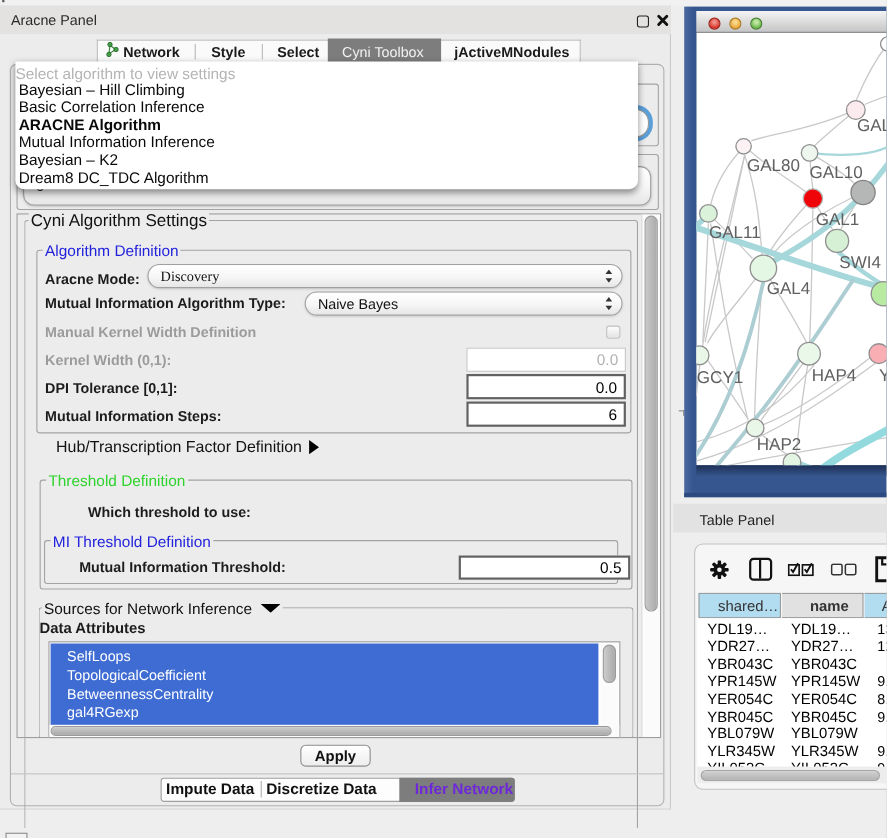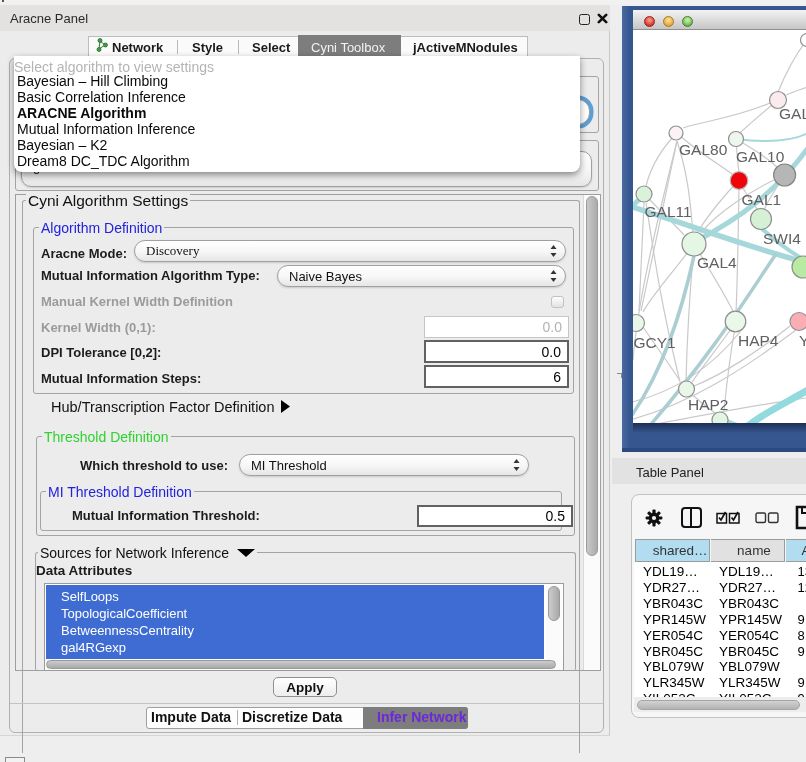--- a/index.html
+++ b/index.html
@@ -90,45 +90,38 @@
         <path d="M3.5 0 L6.5 4 L0.5 4 Z" fill="#333"></path>
         <path d="M3.5 12 L6.5 8 L0.5 8 Z" fill="#333"></path>
       </svg>
 </div>
 <div class="lbl lbl-dis" style="left:41px;top:294px;">Manual Kernel Width Definition</div>
 <div class="abs" style="left:551px;top:296px;width:13px;height:12px;border:1px solid #c2c2c2;border-radius:3px;background:linear-gradient(#fdfdfd,#e3e3e3);"></div>
 <div class="lbl lbl-dis" style="left:41px;top:320px;">Kernel Width (0,1):</div>
 <div class="field field-dis" style="left:424px;top:316px;width:145px;height:22px;">
       <span>0.0</span>
     </div>
-<div class="lbl" style="left:41px;top:345px;">DPI Tolerance [0,2]:</div>
+<div class="lbl" style="left:41px;top:345px;">DPI Tolerance [0,1]:</div>
 <div class="field" style="left:424px;top:340px;width:145px;height:23px;">
       <span>0.0</span>
     </div>
 <div class="lbl" style="left:41px;top:371px;">Mutual Information Steps:</div>
 <div class="field" style="left:424px;top:365px;width:145px;height:23px;">
       <span>6</span>
     </div>
 
 <div class="abs" style="left:51px;top:399px;font-size:14.5px;color:#111;">Hub/Transcription Factor Definition</div>
 <svg class="abs" style="left:280px;top:400px;" width="11" height="13" viewBox="0 0 11 13">
       <path d="M1 0 L10 6.5 L1 13 Z" fill="#000"></path>
     </svg>
 
 <div class="group" style="left:36px;top:436px;width:539px;height:100px;">
   <span class="gtitle" style="color:#2ed32e;">Threshold Definition</span>
 </div>
 <div class="lbl" style="left:80px;top:458px;">Which threshold to use:</div>
-<div class="combo" style="left:239px;top:454px;width:290px;height:22px;">
-  <span class="ctext">MI Threshold</span>
-  <svg class="spin" viewBox="0 0 7 12">
-        <path d="M3.5 0 L6.5 4 L0.5 4 Z" fill="#333"></path>
-        <path d="M3.5 12 L6.5 8 L0.5 8 Z" fill="#333"></path>
-      </svg>
-</div>
 
 <div class="group" style="left:40px;top:491px;width:522px;height:40px;">
   <span class="gtitle" style="color:#2222dd;">MI Threshold Definition</span>
 </div>
 <div class="lbl" style="left:51px;top:508px;padding-left:21px;">Mutual Information Threshold:</div>
 <div class="field" style="left:417px;top:505px;width:156px;height:22px;">
       <span>0.5</span>
     </div>
 
 <div class="group" style="left:35px;top:552px;width:541px;height:119px;border-bottom:none;">
@@ -281,21 +274,21 @@
 <svg class="abs" style="left:755px;top:512px;" width="25" height="12" viewBox="0 0 25 12">
  <rect x="1" y="1" width="9.5" height="9.5" rx="1.5" fill="none" stroke="#333" stroke-width="1.4"></rect>
  <rect x="13.5" y="1" width="9.5" height="9.5" rx="1.5" fill="none" stroke="#333" stroke-width="1.4"></rect>
 </svg>
 <svg class="abs" style="left:795px;top:505px;" width="11" height="25" viewBox="0 0 11 25">
  <path d="M2 2 L14 2 L14 23 L2 23 Z" fill="#f6f6f6" stroke="#111" stroke-width="2.6"></path>
  <path d="M7 2 L7 8 L14 8" fill="none" stroke="#111" stroke-width="2"></path>
 </svg>
 
 <div class="abs" style="left:635px;top:539px;width:74.5px;height:23px;background:#b2ddf1;border:1px solid #9c9c9c;text-align:right;padding-right:1px;font-size:13.5px;color:#333;line-height:22px;">shared…</div>
-<div class="abs" style="left:710.5px;top:539px;width:74px;height:23px;background:#e1e1e1;border:1px solid #9c9c9c;border-left:none;text-align:center;padding-left:14px;font-size:13.5px;color:#333;line-height:22px;">name</div>
+<div class="abs" style="left:710.5px;top:539px;width:74px;height:23px;background:#e1e1e1;border:1px solid #9c9c9c;border-left:none;text-align:center;padding-left:14px;font-size:13.5px;color:#333;line-height:22px;font-weight:bold;">name</div>
 <div class="abs" style="left:785.5px;top:539px;width:21px;height:23px;background:#b2ddf1;border:1px solid #9c9c9c;border-left:none;font-size:13.5px;color:#333;line-height:22px;">
       <span style="position:absolute;left:16px;">Avg</span>
     </div>
 
 <div class="abs" style="left:634px;top:562px;width:172px;height:135px;background:#fff;overflow:hidden;">
   <div class="abs" style="left:9px;top:2px;font-size:13.5px;color:#000;line-height:15.9px;">YDL19…<br>YDR27…<br>YBR043C<br>YPR145W<br>YER054C<br>YBR045C<br>YBL079W<br>YLR345W<br>YIL052C</div>
   <div class="abs" style="left:85px;top:2px;font-size:13.5px;color:#000;line-height:15.9px;">YDL19…<br>YDR27…<br>YBR043C<br>YPR145W<br>YER054C<br>YBR045C<br>YBL079W<br>YLR345W<br>YIL052C</div>
   <div class="abs" style="left:163.5px;top:2px;font-size:13px;color:#000;line-height:15.9px;">13.<br>12.<br>&nbsp;<br>9.3<br>8.1<br>9.0<br>&nbsp;<br>9.2<br>9.1</div>
 </div>
 <div class="abs" style="left:634px;top:697px;width:172px;height:15px;background:#ededed;"></div>

